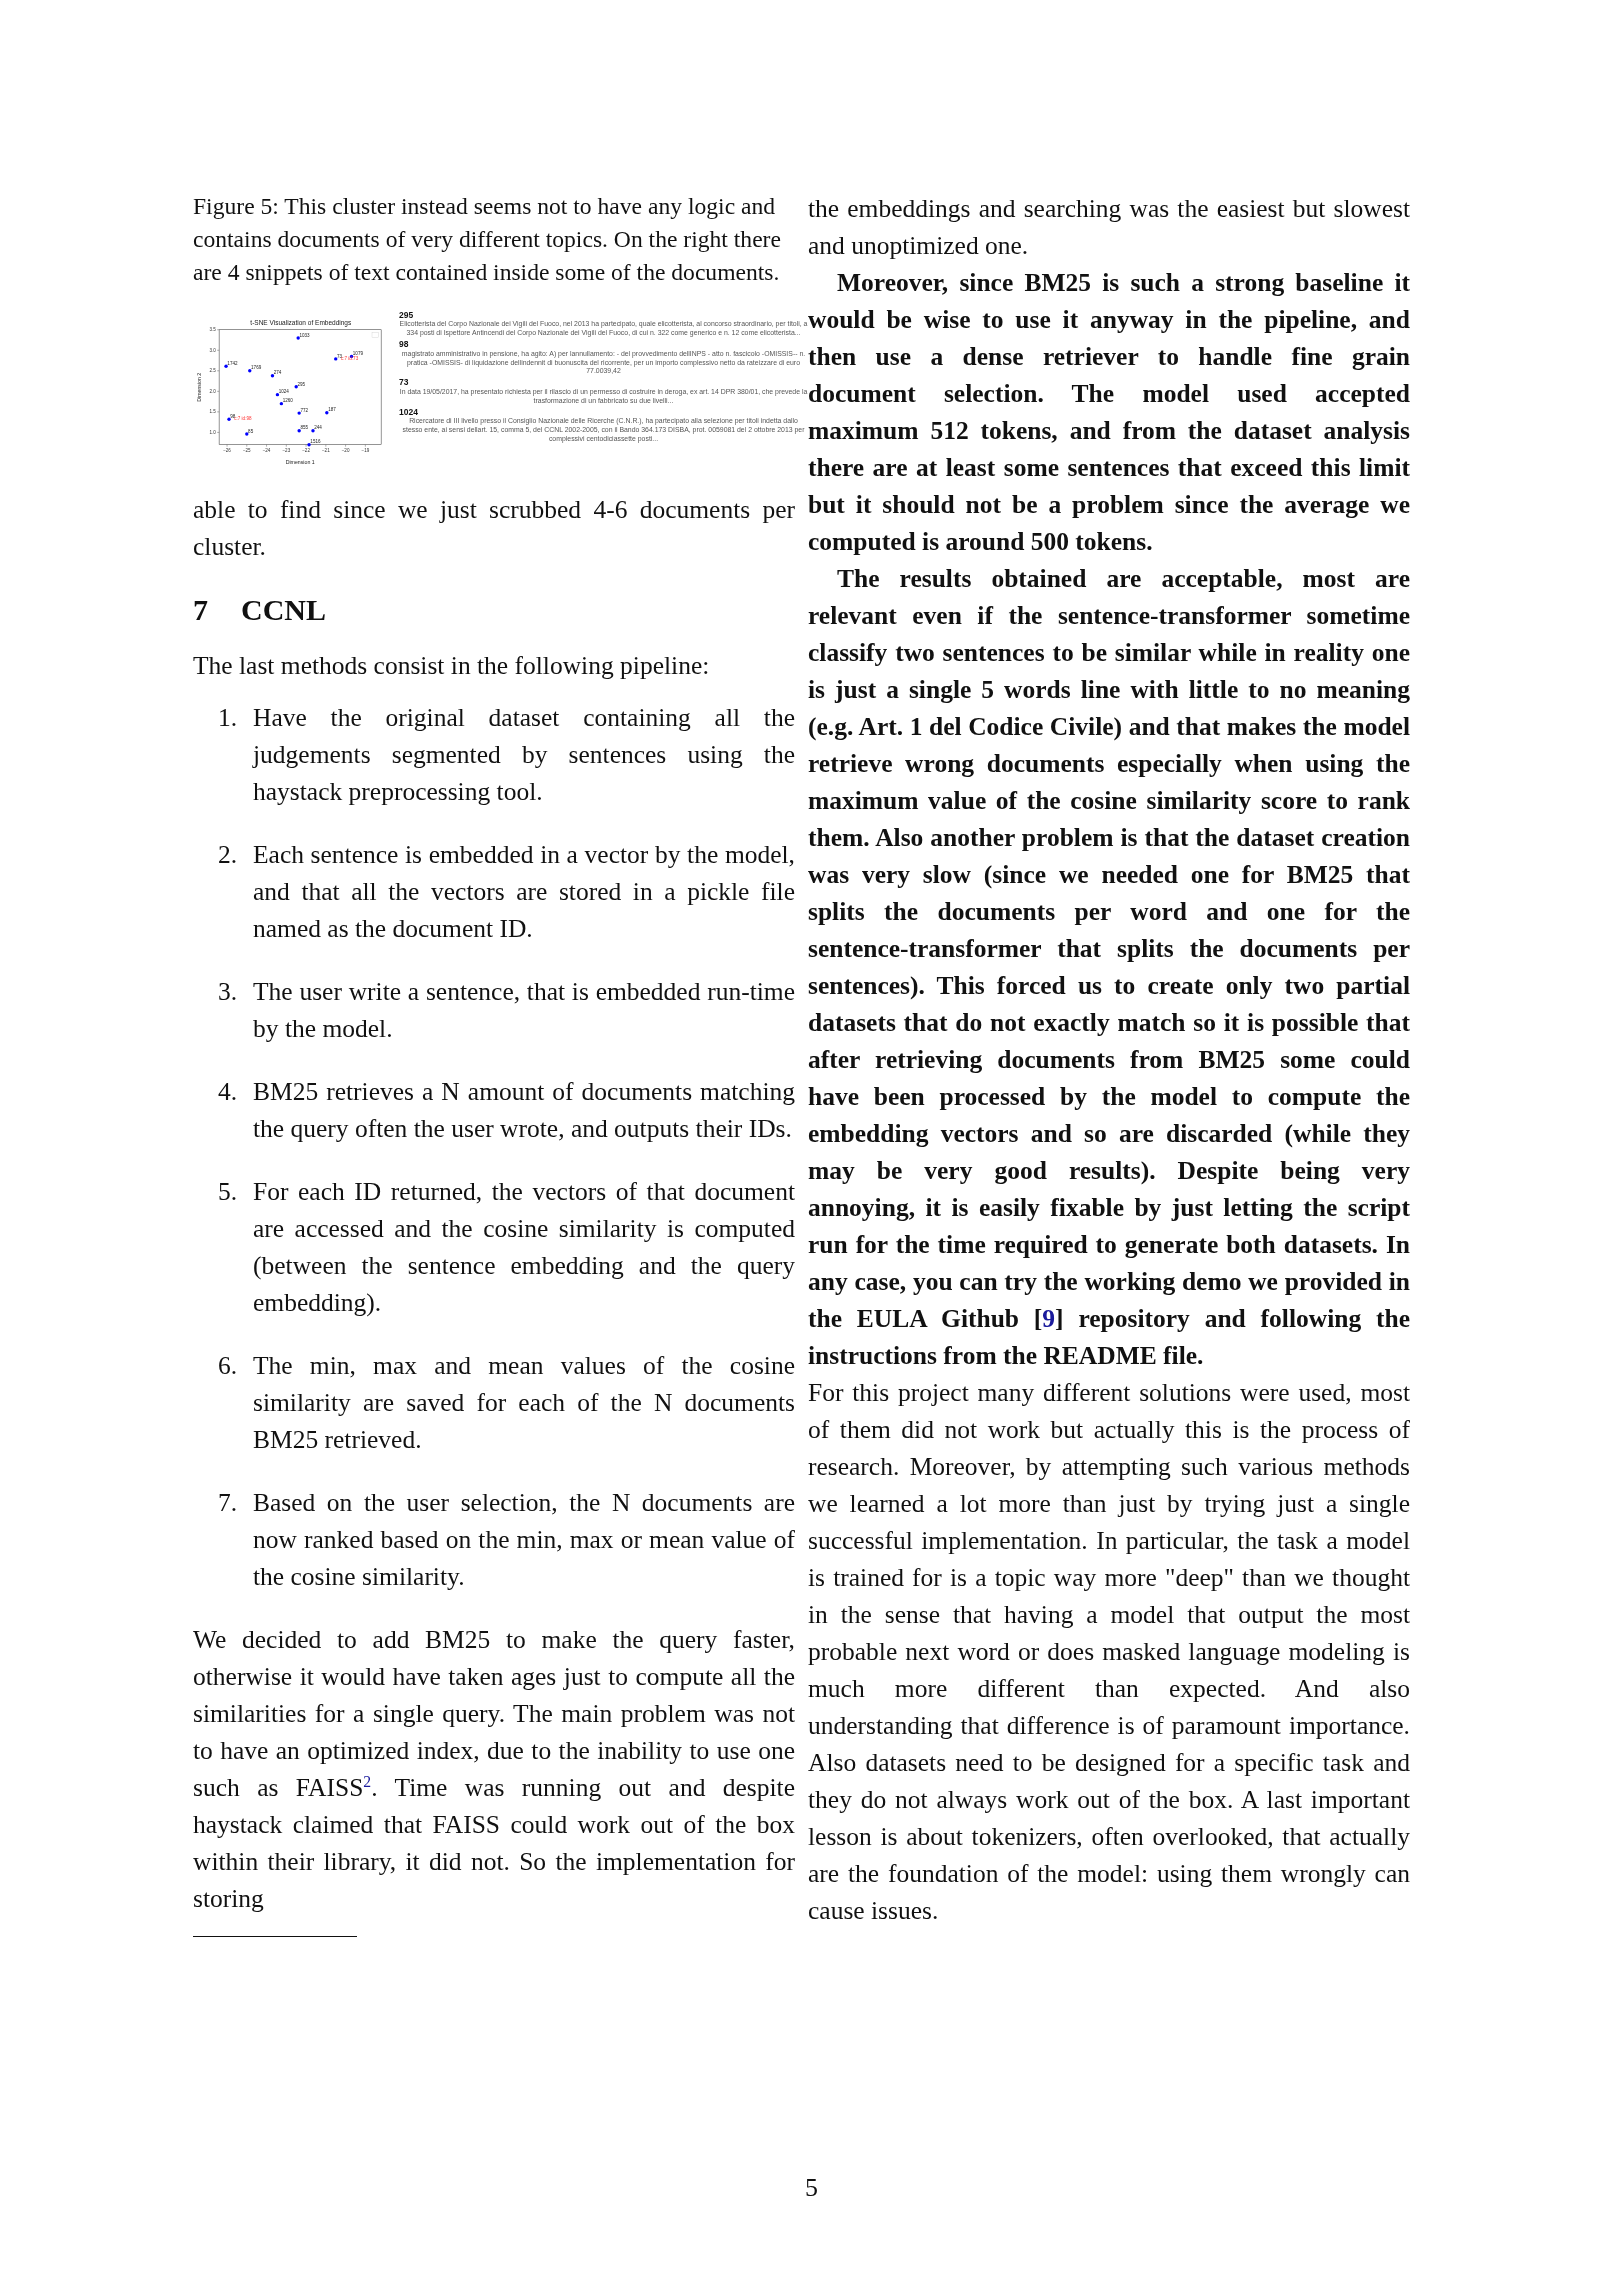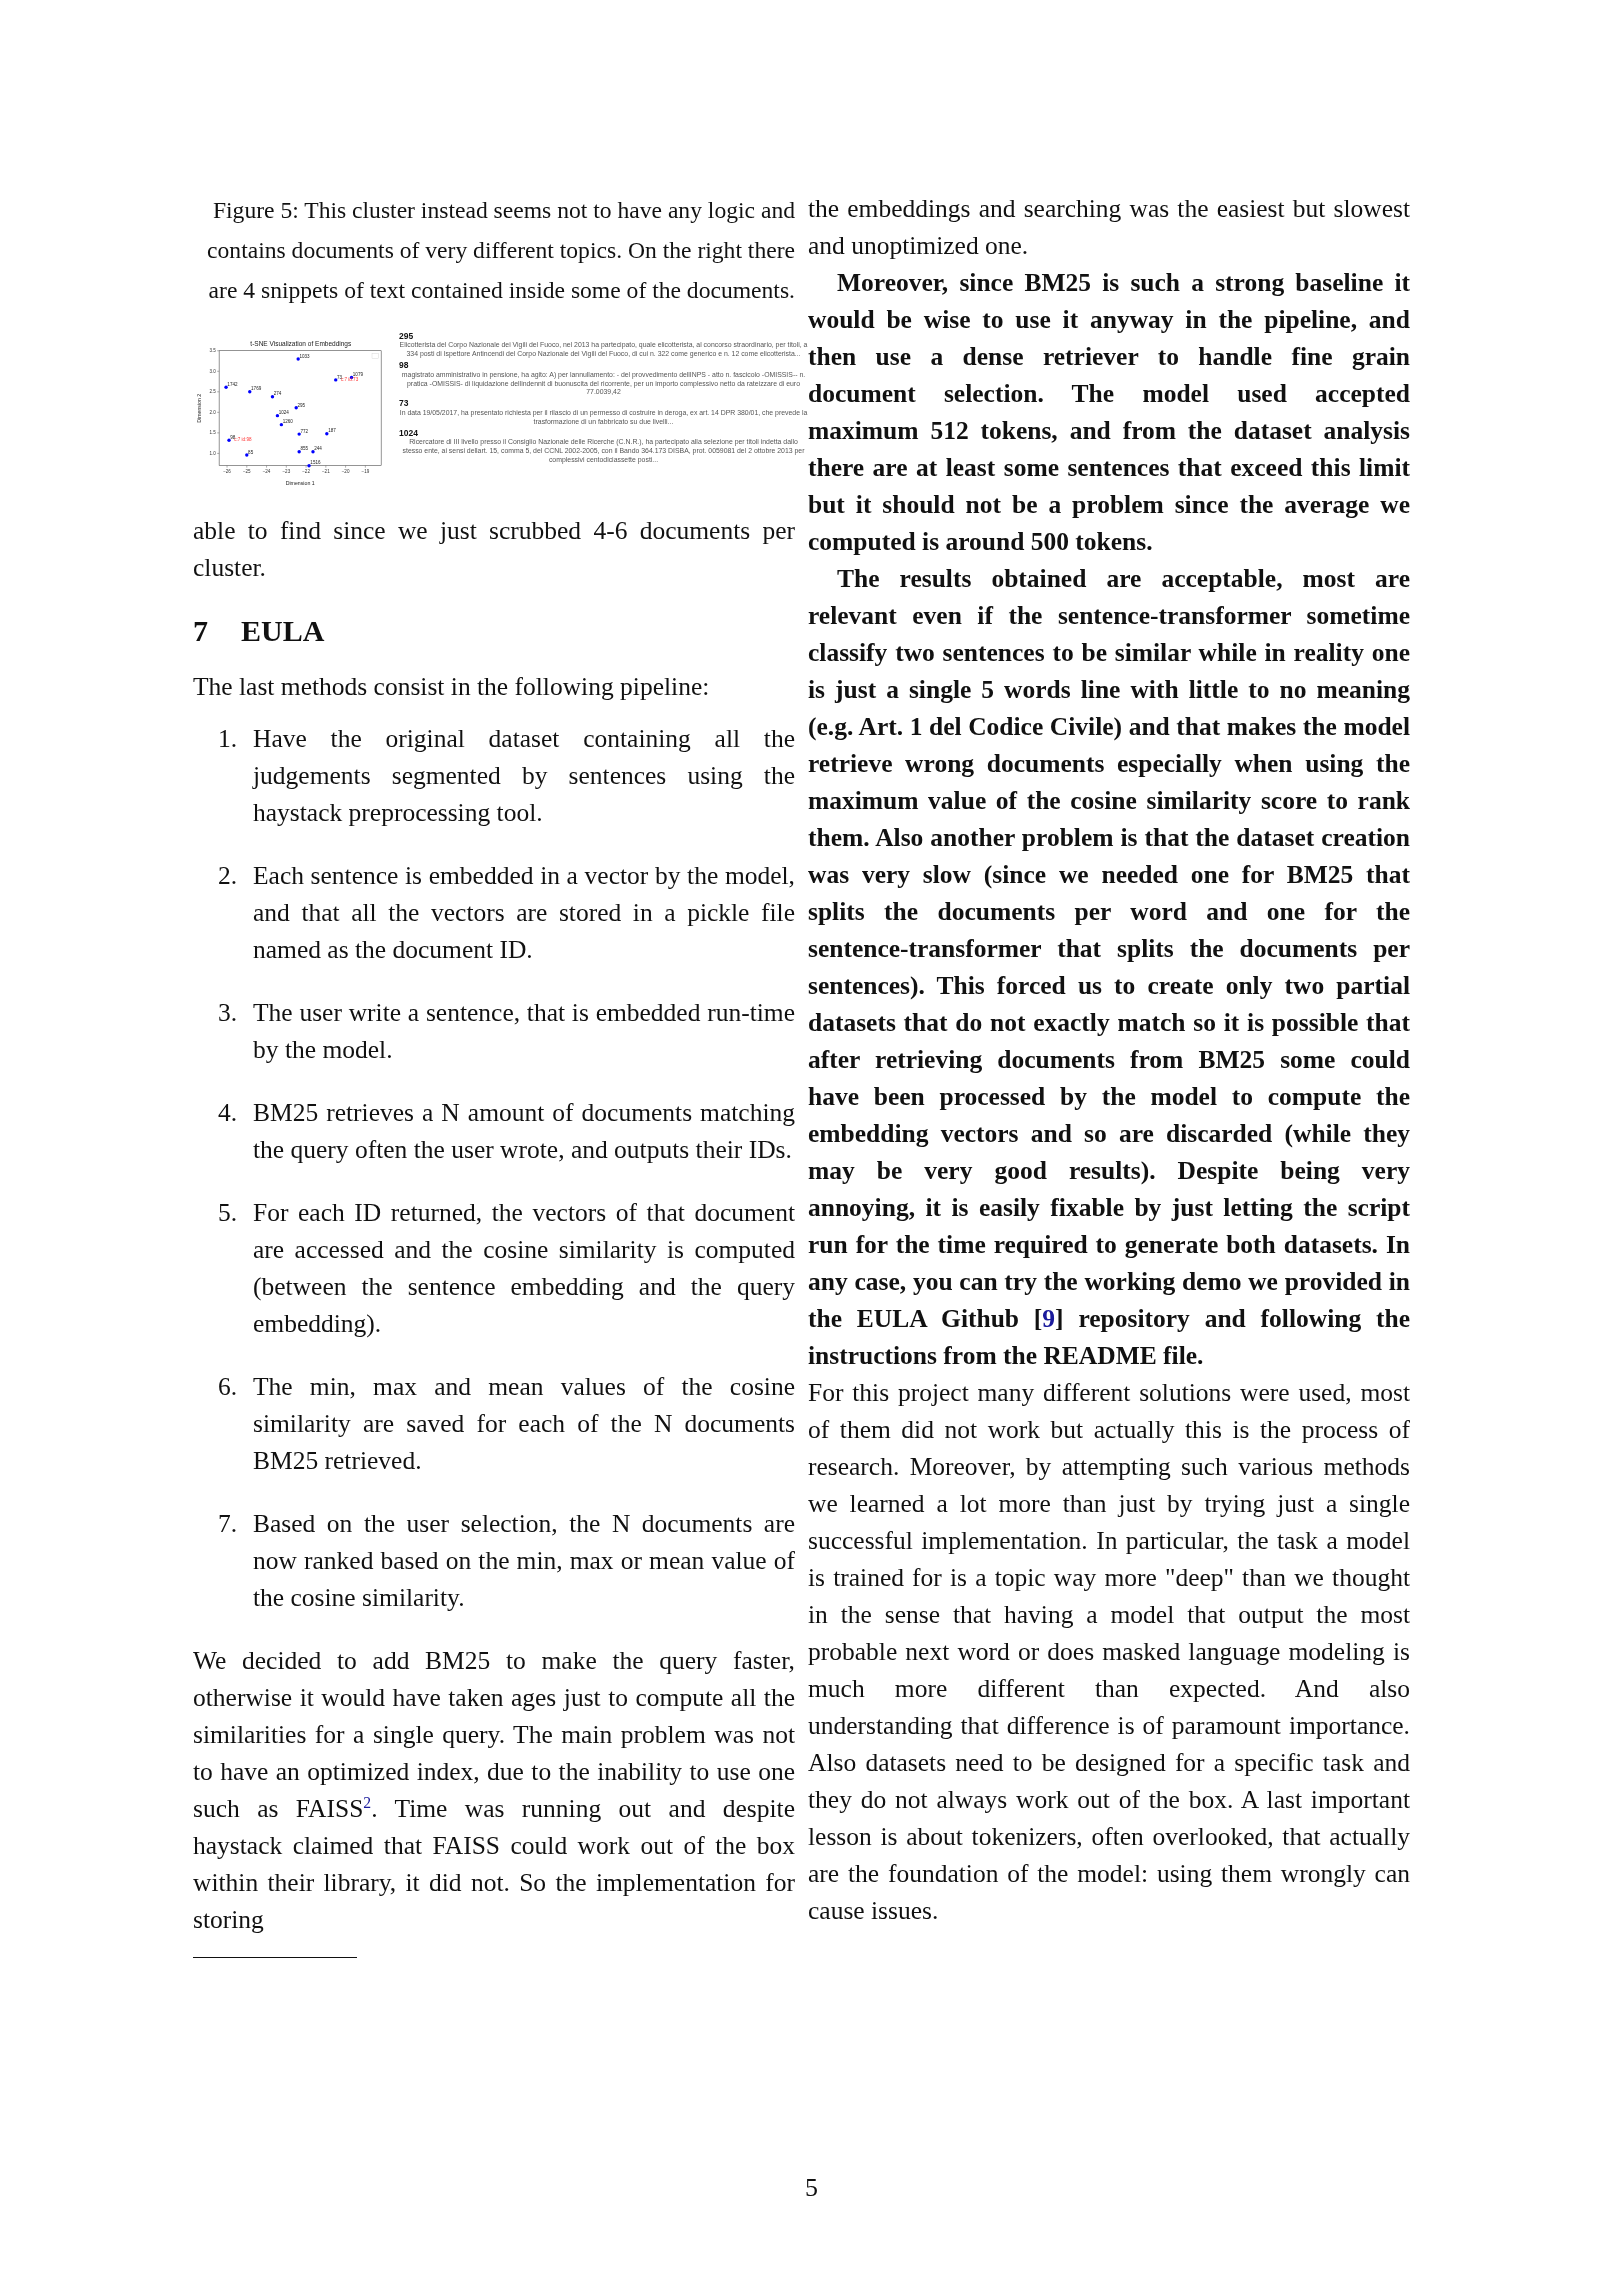--- a/index.html
+++ b/index.html
@@ -3,21 +3,21 @@
 <meta charset="utf-8">
 <style>
   html, body { margin: 0; padding: 0; background: #ffffff; }
   body { width: 1623px; height: 2295px; position: relative; overflow: hidden;
          font-family: "Liberation Serif", "DejaVu Serif", serif; color: #111; }
   .col { position: absolute; top: 190px; width: 602px; font-size: 25.5px; line-height: 37px; }
   .col.left { left: 193px; }
   .col.right { left: 808px; }
   p { margin: 0; text-align: justify; hyphens: auto; }
   .indent { text-indent: 29px; font-weight: bold; }
-  .caption { font-size: 23.6px; line-height: 40px; text-align: right; margin-bottom: 19.6px; }
+  .caption { font-size: 23.6px; line-height: 33px; text-align: left; margin-bottom: 19.6px; }
   .figure { position: relative; width: 615px; height: 157px; margin: 0 0 25px 0; }
   .figure .plot { position: absolute; left: 0; top: 6.5px; width: 196px; height: 151px; }
   .figure .snips { position: absolute; left: 206px; top: 0; width: 409px; font-family: "Liberation Sans", sans-serif; color: #555; font-size: 6.9px; line-height: 8.8px; }
   .snip-id { font-weight: bold; color: #111; font-size: 8.5px; line-height: 10.5px; margin-top: 1.3px; }
   .snip-text { text-align: center; }
   h2 { font-size: 30px; font-weight: bold; margin: 26px 0 19.6px 0; line-height: 37px; }
   h2 .num { display: inline-block; width: 48px; }
   ol { margin: 14.4px 0 18.3px 0; padding: 0; list-style: none; }
   ol li { position: relative; padding-left: 60px; margin-bottom: 26px; text-align: justify; }
   ol li .n { position: absolute; left: 25px; top: 0; }
@@ -126,21 +126,21 @@
       </div>
       <div>
         <div class="snip-id">1024</div>
         <div class="snip-text">Ricercatore di III livello presso il Consiglio Nazionale delle Ricerche (C.N.R.), ha partecipato alla selezione per titoli indetta dallo stesso ente, ai sensi dellart. 15, comma 5, del CCNL 2002-2005, con il Bando 364.173 DISBA, prot. 0059081 del 2 ottobre 2013 per complessivi centodiciassette posti...</div>
       </div>
     </div>
   </div>
 
   <p>able to find since we just scrubbed 4-6 documents per cluster.</p>
 
-  <h2><span class="num">7</span><span>EULA</span></h2>
+  <h2><span class="num">7</span><span>CCNL</span></h2>
 
   <p>The last methods consist in the following pipeline:</p>
 
   <ol>
     <li><span class="n">1.</span><span>Have the original dataset containing all the judgements segmented by sentences using the haystack preprocessing tool.</span></li>
     <li><span class="n">2.</span><span>Each sentence is embedded in a vector by the model, and that all the vectors are stored in a pickle file named as the document ID.</span></li>
     <li><span class="n">3.</span><span>The user write a sentence, that is embedded run-time by the model.</span></li>
     <li><span class="n">4.</span><span>BM25 retrieves a N amount of documents matching the query often the user wrote, and outputs their IDs.</span></li>
     <li><span class="n">5.</span><span>For each ID returned, the vectors of that document are accessed and the cosine similarity is computed (between the sentence embedding and the query embedding).</span></li>
     <li><span class="n">6.</span><span>The min, max and mean values of the cosine similarity are saved for each of the N documents BM25 retrieved.</span></li>

